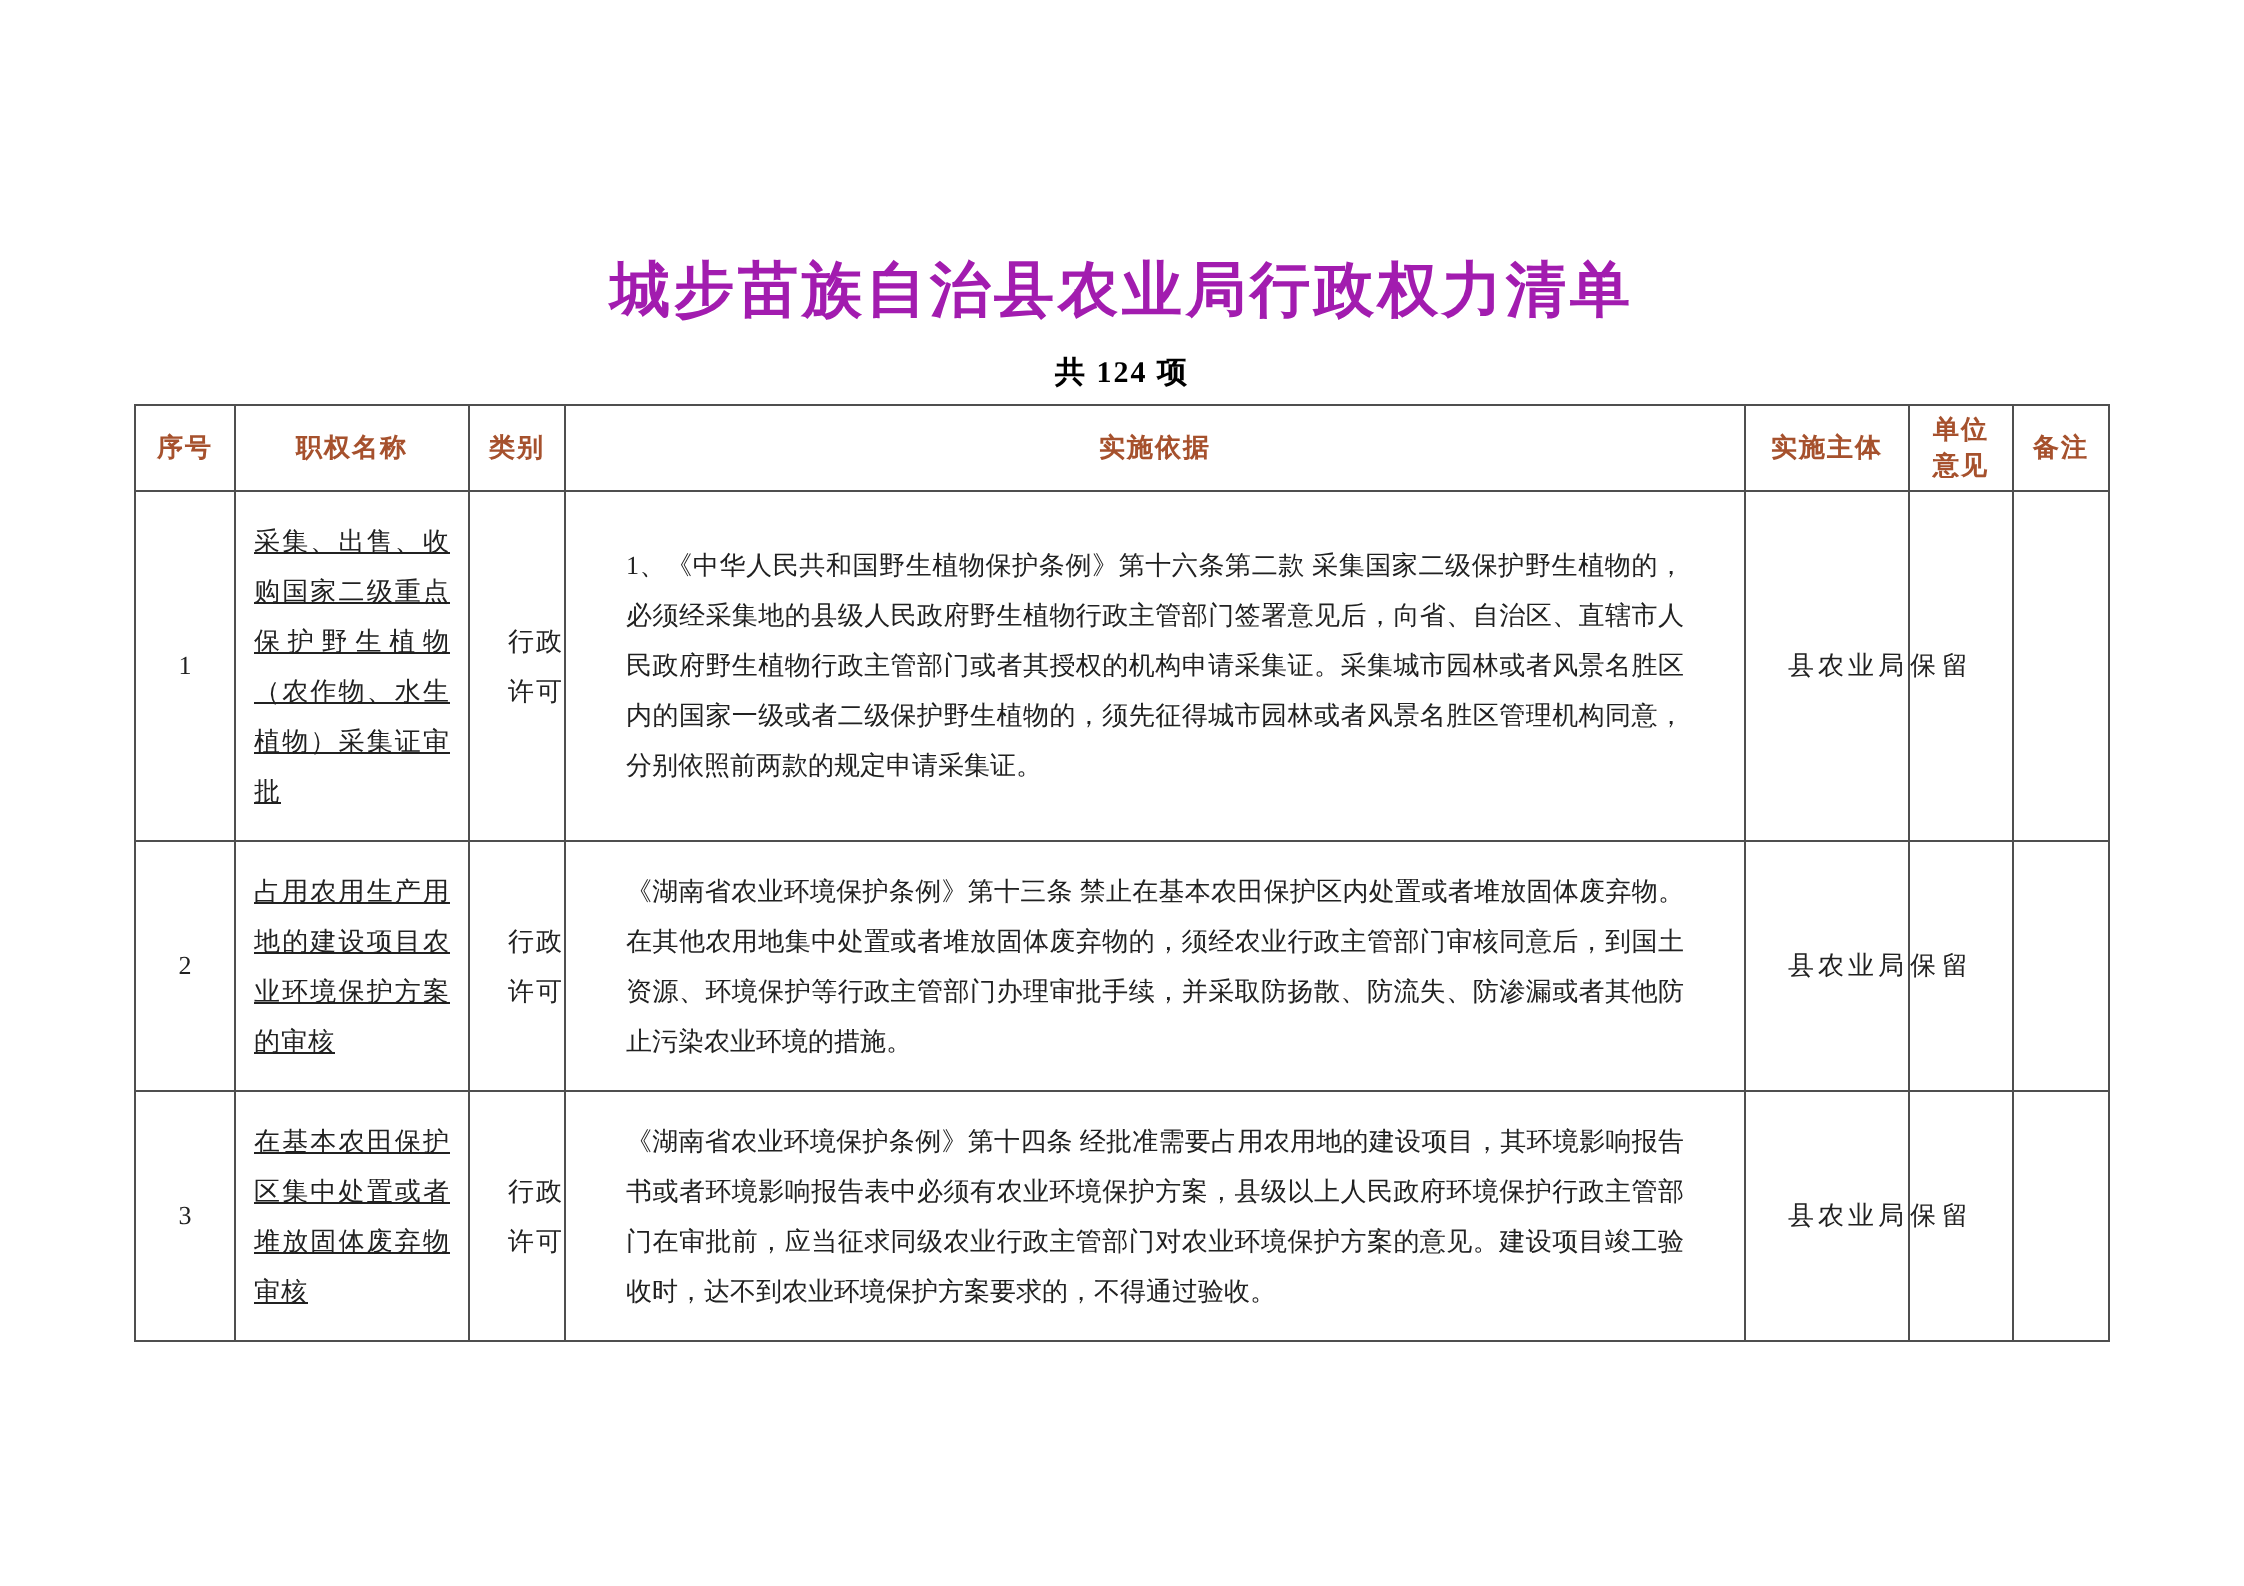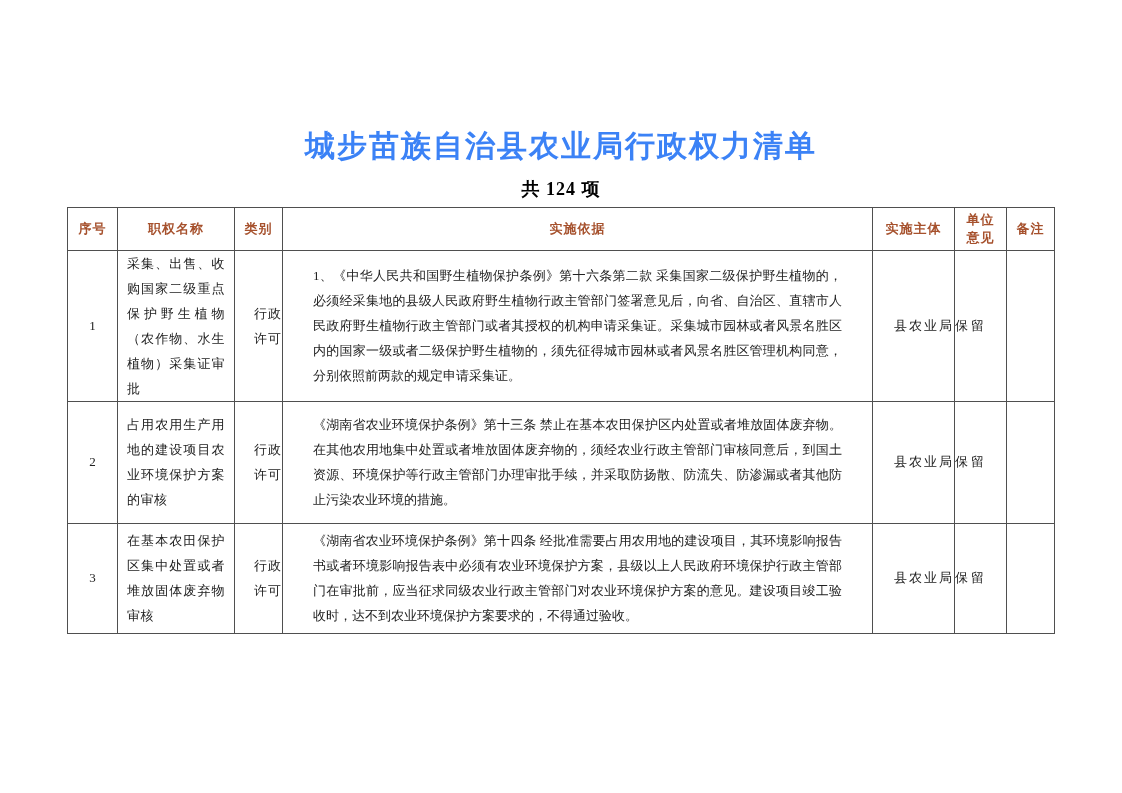--- a/index.html
+++ b/index.html
@@ -11,27 +11,27 @@
     color: #212121;
   }
   .page { width: 1122px; height: 793px; position: relative; }
 
   .doc-title {
     margin-top: 126px;
     text-align: center;
     font-size: 30px;
     font-weight: bold;
     letter-spacing: 2px;
-    color: #3b82f6;
+    color: #a21caf;
     line-height: 1.35;
   }
   .doc-subtitle {
     margin-top: 10px;
     text-align: center;
-    font-size: 18px;
+    font-size: 15px;
     font-weight: bold;
     color: #000000;
     letter-spacing: 1px;
   }
 
   table.power-table {
     border-collapse: collapse;
     table-layout: fixed;
     margin: 6px 0 0 67px;
     width: 987px;
@@ -51,23 +51,24 @@
     line-height: 1.35;
     letter-spacing: 1px;
   }
   tr.row-1 { height: 128px; }
   tr.row-2 { height: 122px; }
   tr.row-3 { height: 110px; }
 
   td.col-index { text-align: center; }
   td.col-name {
     text-align: justify;
-    padding: 0 9px;
+    padding: 12px 9px;
     line-height: 25px;
     letter-spacing: 0.5px;
+    text-decoration: underline;
   }
   td.col-cat {
     text-align: right;
     white-space: pre-line;
     line-height: 25px;
     letter-spacing: 1px;
   }
   td.col-basis {
     text-align: justify;
     padding: 0 30px;

